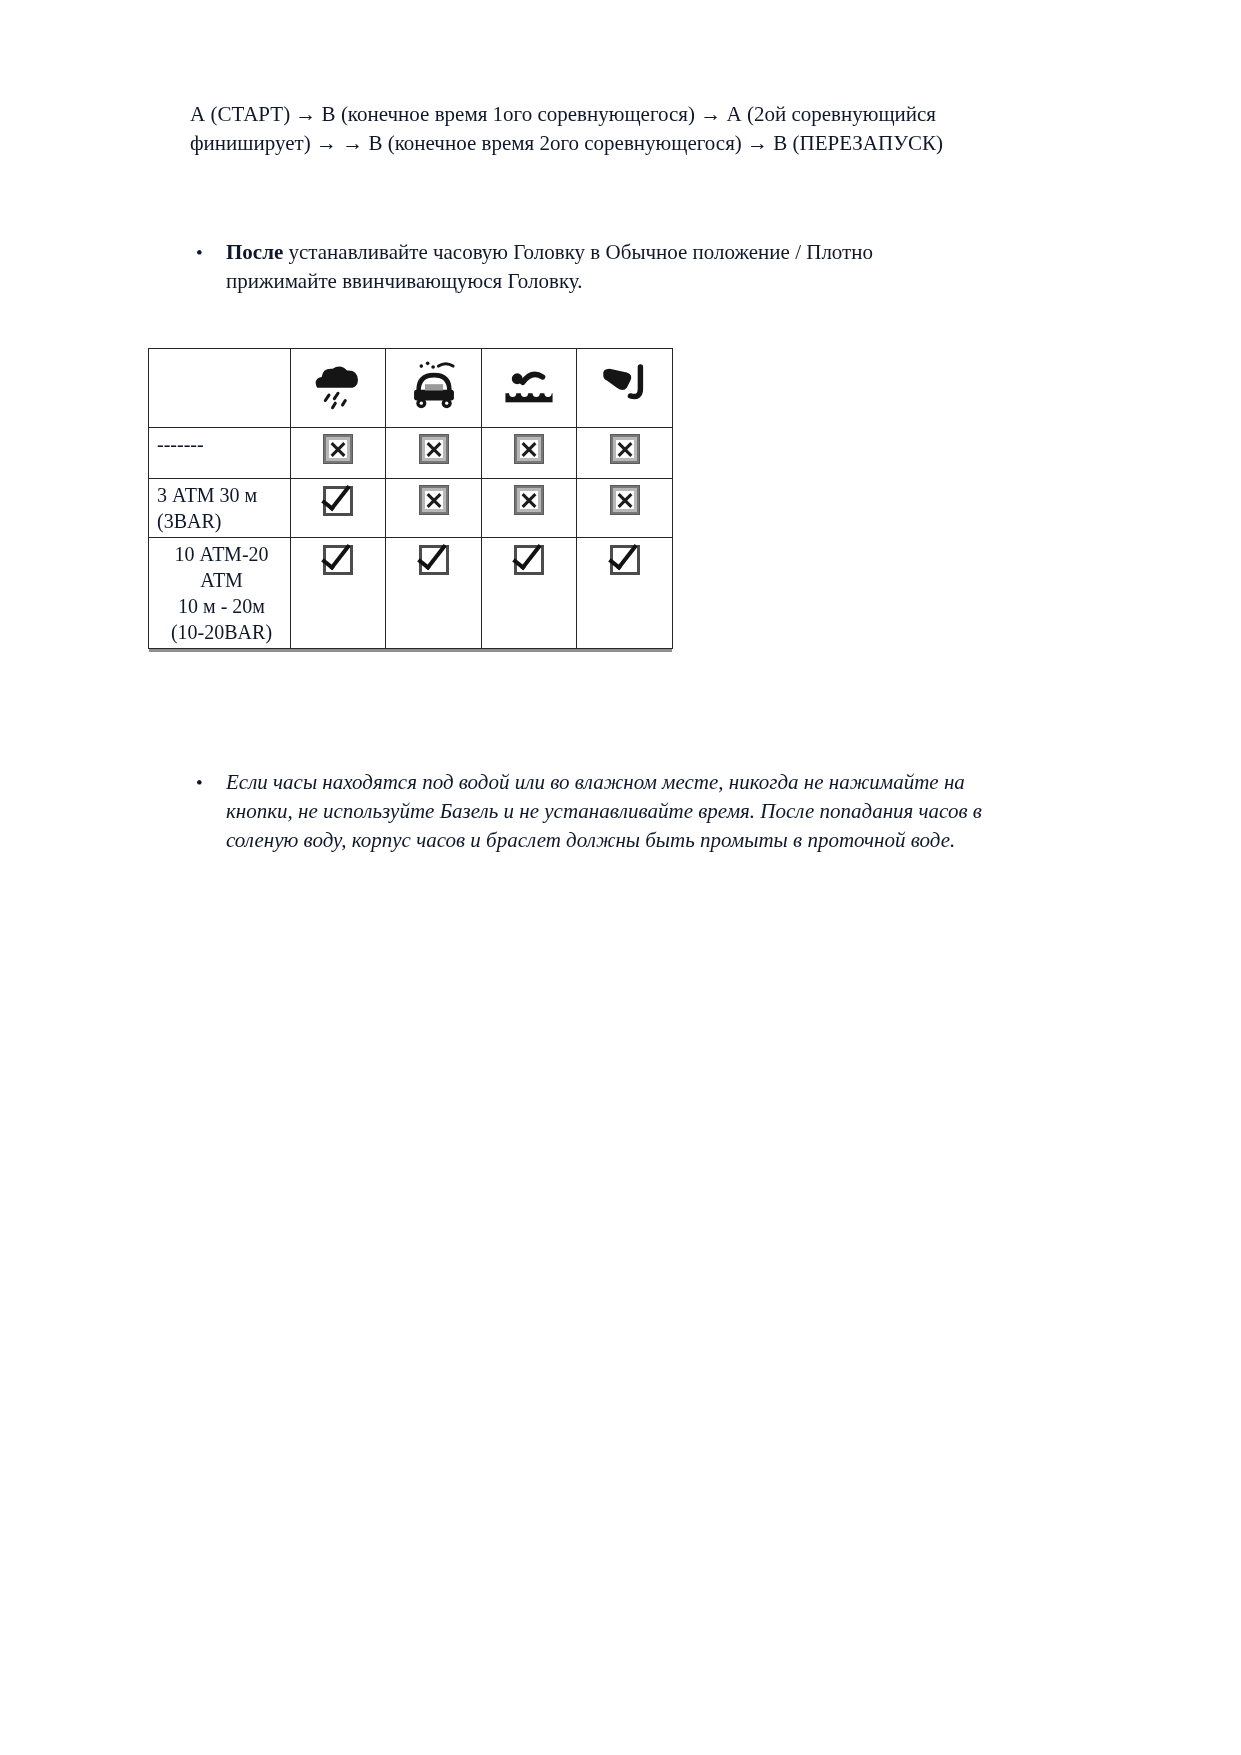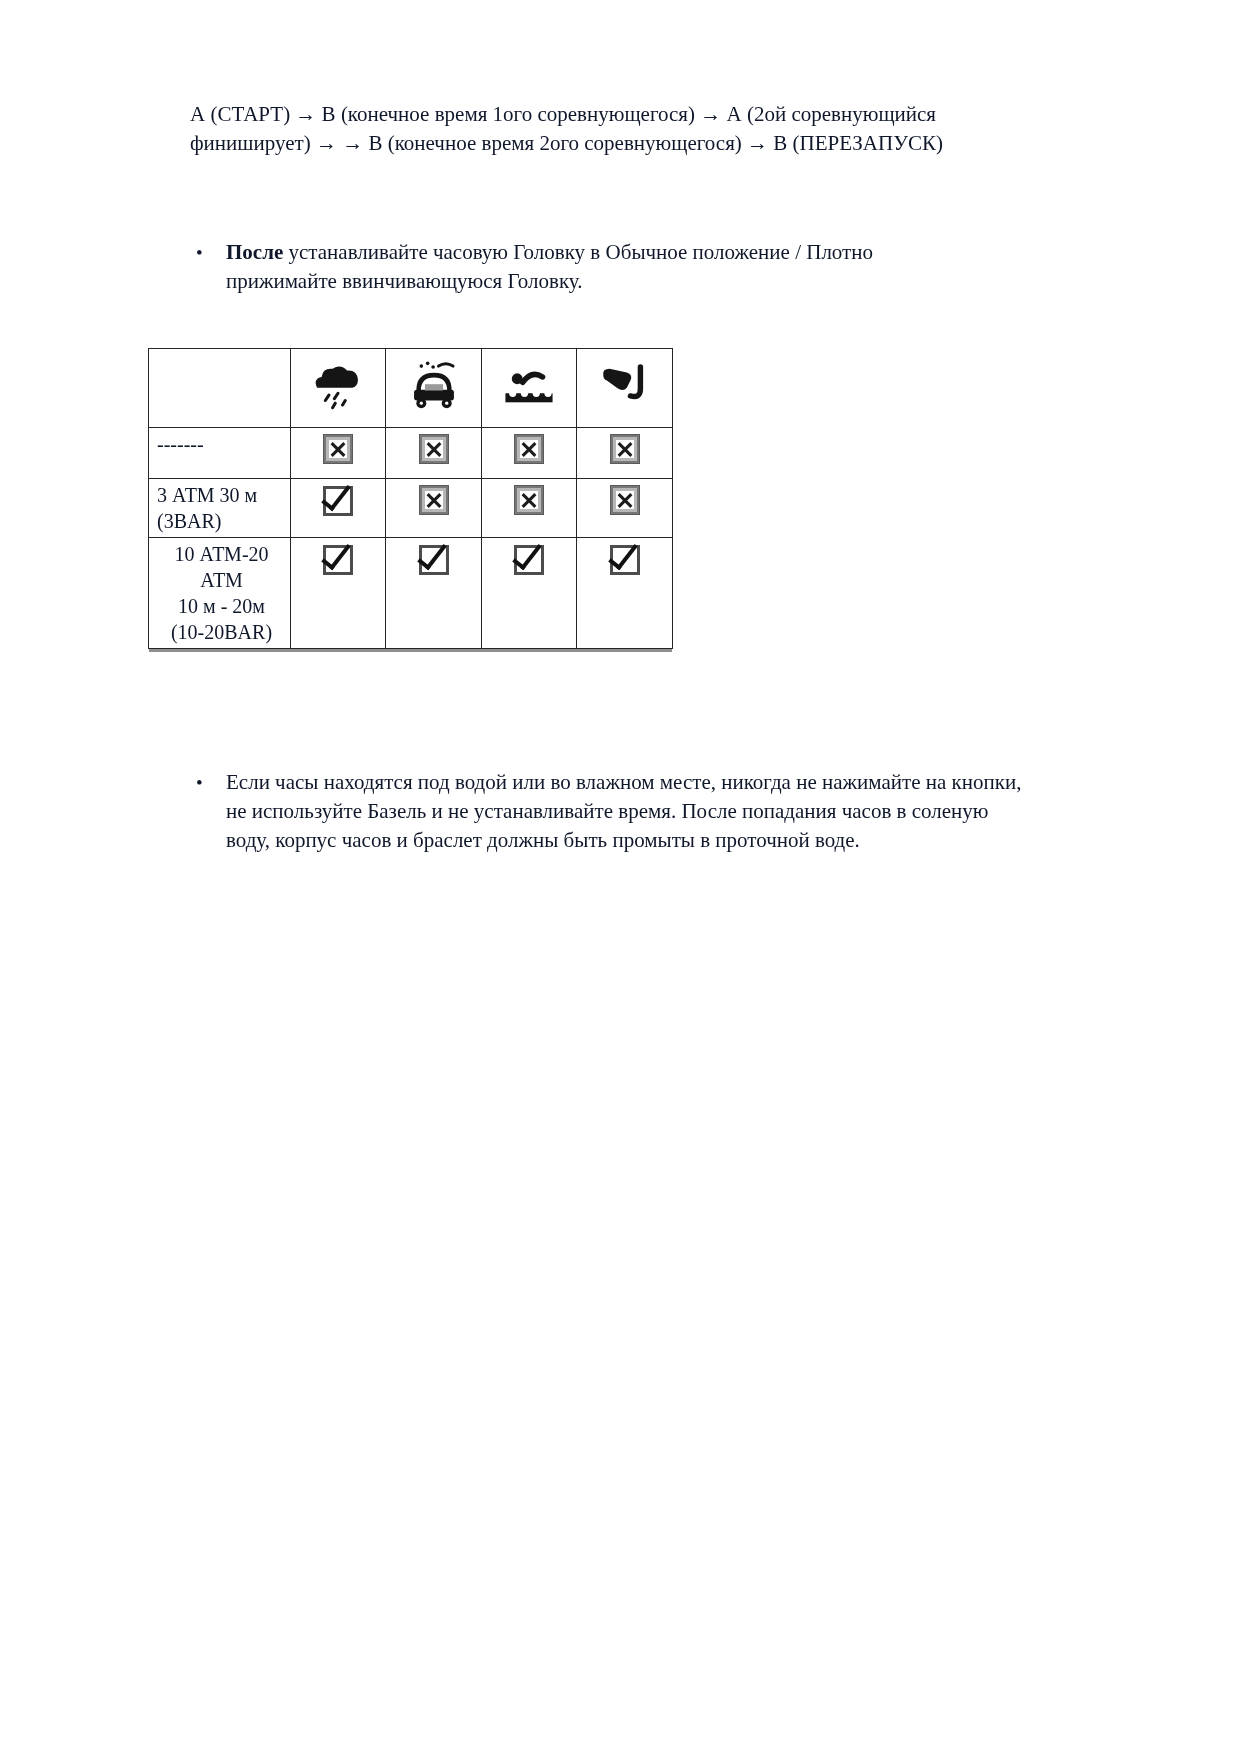--- a/index.html
+++ b/index.html
@@ -21,21 +21,21 @@
     position:absolute;display:flex;
     font-size:21px;line-height:29px;
   }
   .bullet .dot{
     width:30px;flex:0 0 30px;
     font-size:19px;line-height:29px;
   }
   .bullet-crown{left:196px;top:238px;width:748px;}
   .bullet-crown .btxt{width:714px;}
   .bullet-underwater{left:196px;top:768px;width:832px;}
-  .bullet-underwater .btxt{width:800px;}
+  .bullet-underwater .btxt{width:800px;font-style:italic;}
   .b{font-weight:bold;}
   
   .wtable{
     position:absolute;left:148px;top:348px;
     border-collapse:collapse;table-layout:fixed;
     width:524px;
     box-shadow:0 4px 0 -1px #8f8f8f;
   }
   .wtable td{
     border:1px solid #262626;

